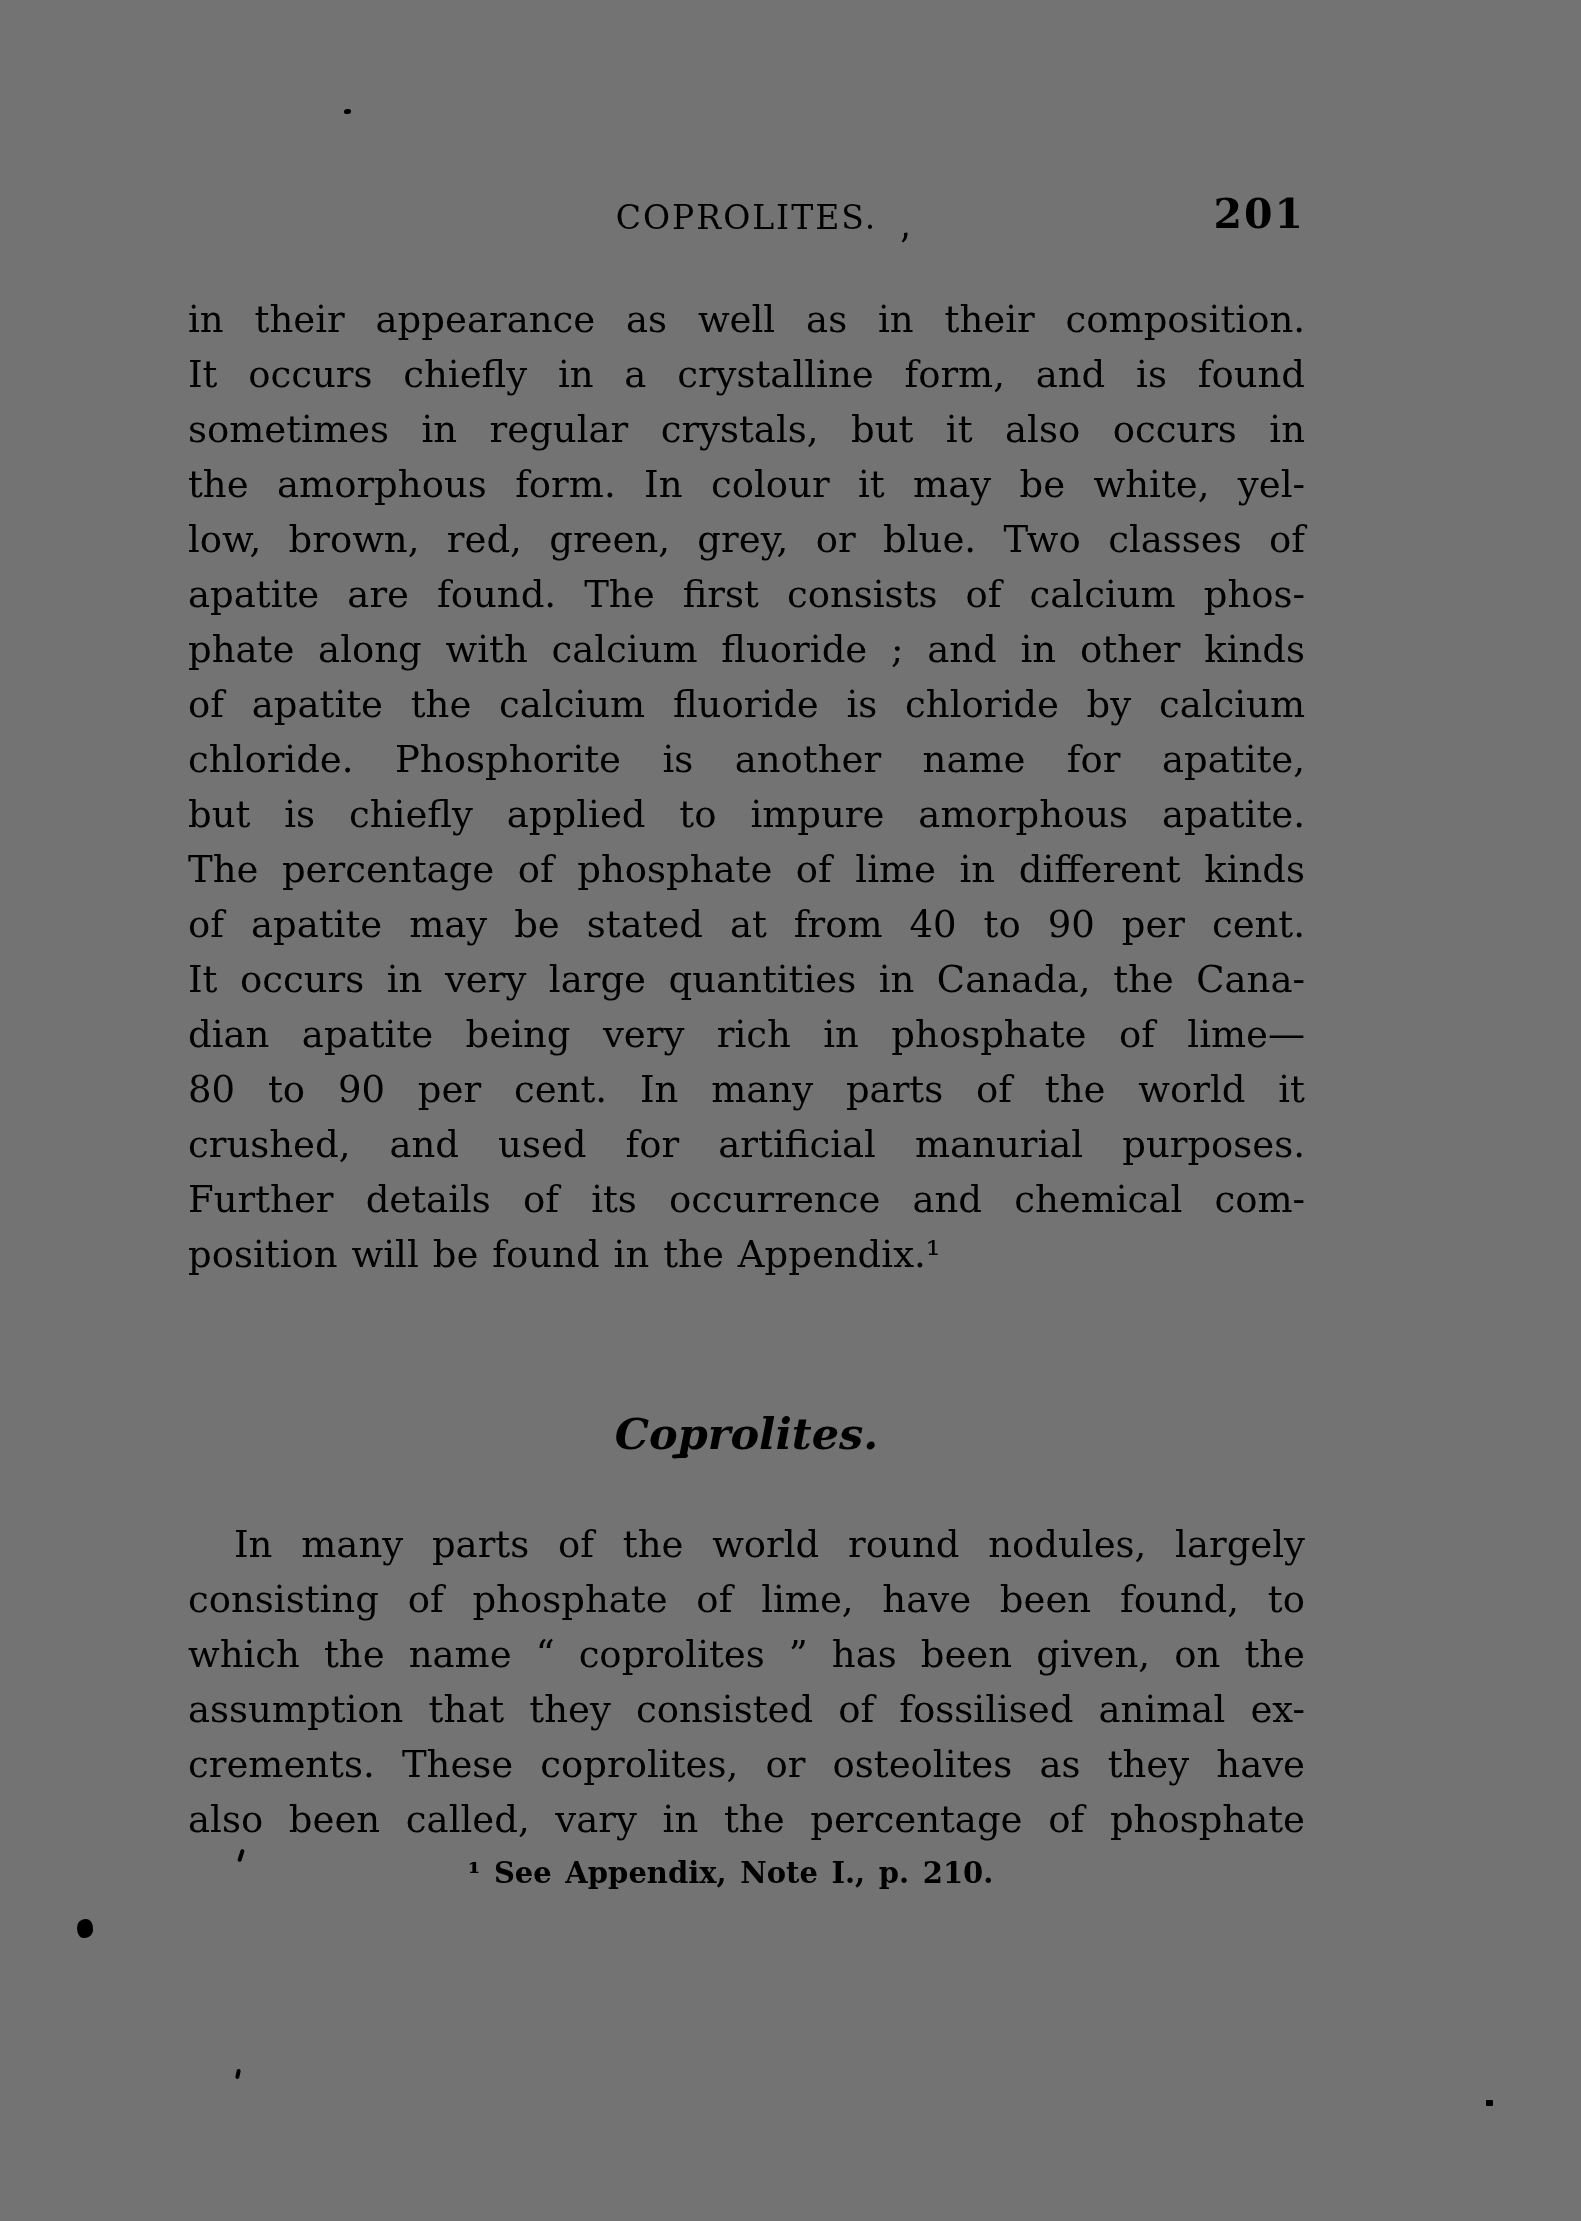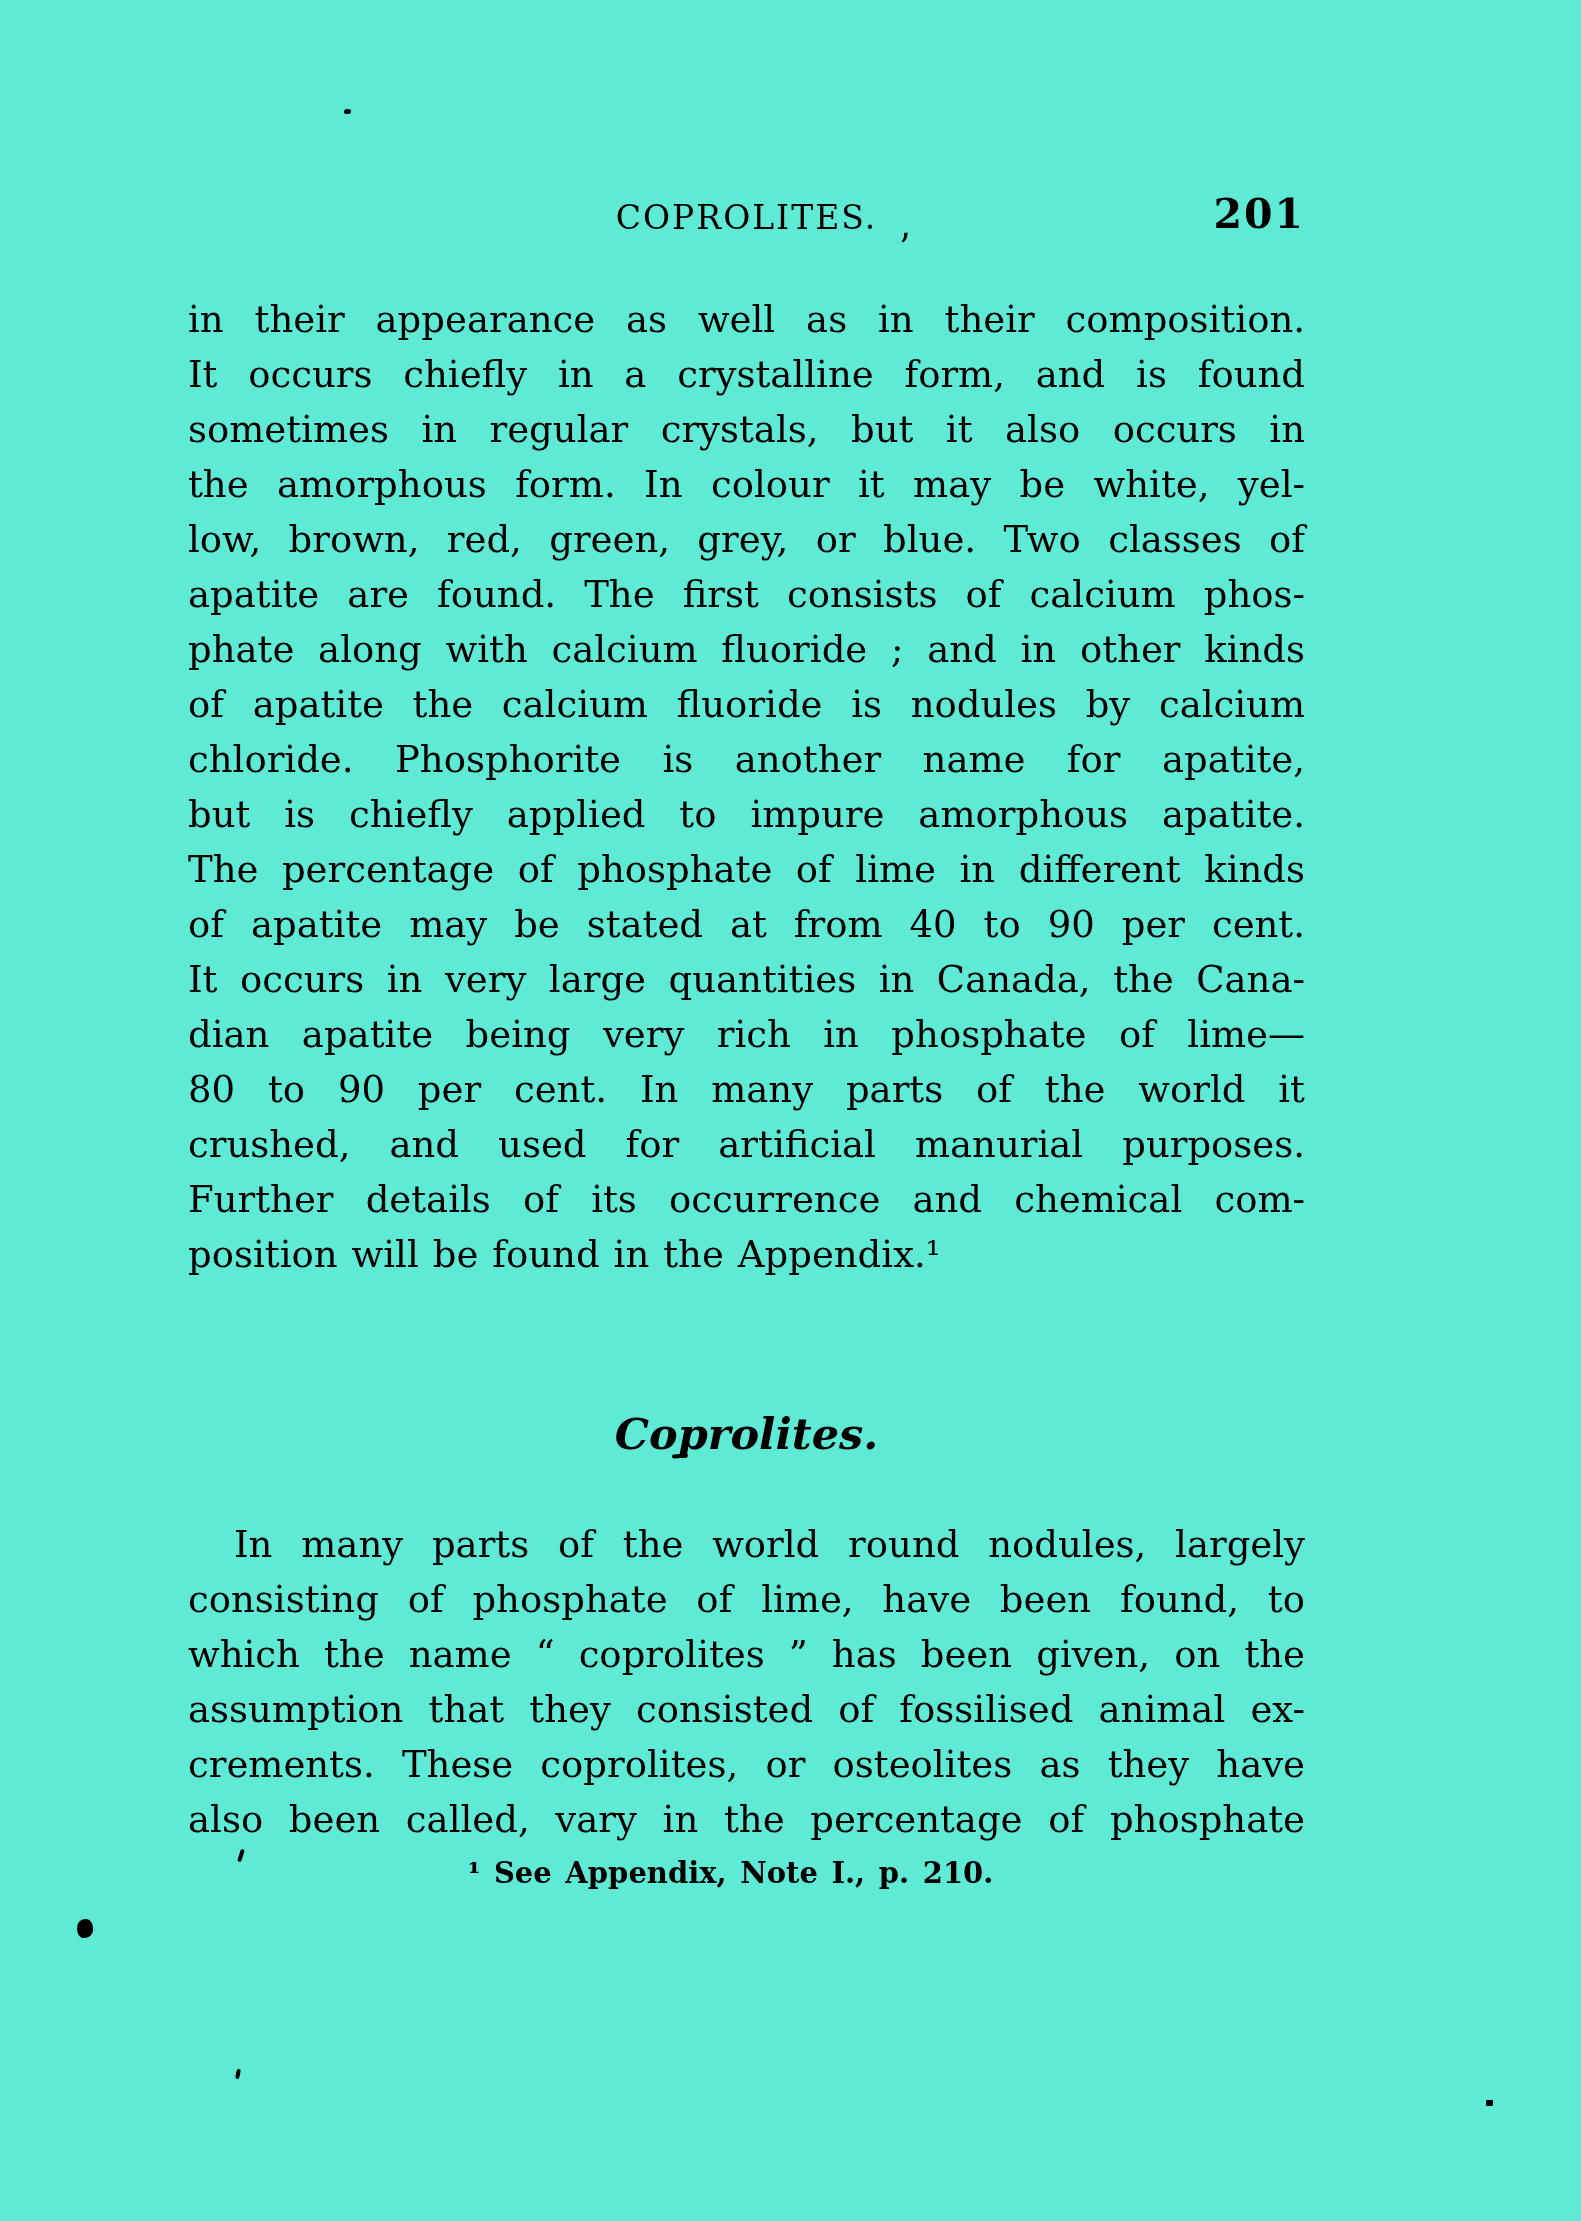--- a/index.html
+++ b/index.html
@@ -1,20 +1,20 @@
 <!DOCTYPE html>
 <html><head>
 <meta charset="utf-8">
 <style>
   html, body { margin: 0; padding: 0; background: #ffffff; }
   .page {
     position: relative;
     width: 1581px;
     height: 2221px;
-    background: #5eead4;
+    background: #737373;
     font-family: "DejaVu Serif", serif;
     color: #000000;
     overflow: hidden;
   }
   
   .running-head { position: absolute; left: 188px; top: 198px; width: 1117px; height: 46px; }
   .head-title {
     position: absolute; left: 0; right: 0; top: 0;
     text-align: center; font-size: 33px; letter-spacing: 2px;
   }
@@ -63,21 +63,21 @@
   </div>
 
   <div class="para para-1">
     <div class="tline">in their appearance as well as in their composition.</div>
     <div class="tline">It occurs chiefly in a crystalline form, and is found</div>
     <div class="tline">sometimes in regular crystals, but it also occurs in</div>
     <div class="tline">the amorphous form. In colour it may be white, yel-</div>
     <div class="tline">low, brown, red, green, grey, or blue. Two classes of</div>
     <div class="tline">apatite are found. The first consists of calcium phos-</div>
     <div class="tline">phate along with calcium fluoride ; and in other kinds</div>
-    <div class="tline">of apatite the calcium fluoride is nodules by calcium</div>
+    <div class="tline">of apatite the calcium fluoride is chloride by calcium</div>
     <div class="tline">chloride. Phosphorite is another name for apatite,</div>
     <div class="tline">but is chiefly applied to impure amorphous apatite.</div>
     <div class="tline">The percentage of phosphate of lime in different kinds</div>
     <div class="tline">of apatite may be stated at from 40 to 90 per cent.</div>
     <div class="tline">It occurs in very large quantities in Canada, the Cana-</div>
     <div class="tline">dian apatite being very rich in phosphate of lime—</div>
     <div class="tline">80 to 90 per cent. In many parts of the world it</div>
     <div class="tline">crushed, and used for artificial manurial purposes.</div>
     <div class="tline">Further details of its occurrence and chemical com-</div>
     <div class="tline last">position will be found in the Appendix.¹</div>

